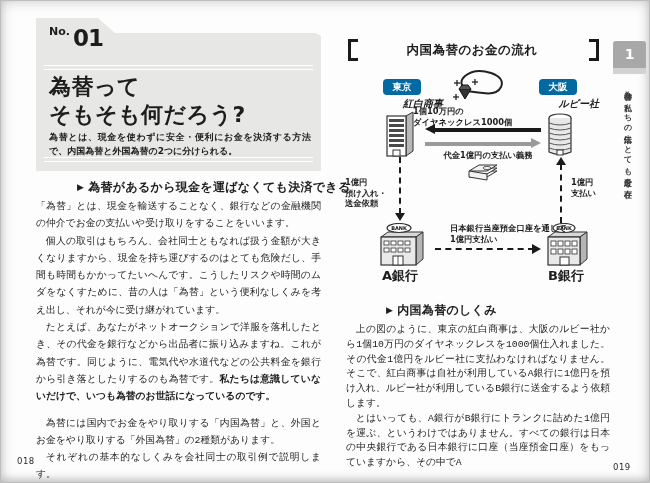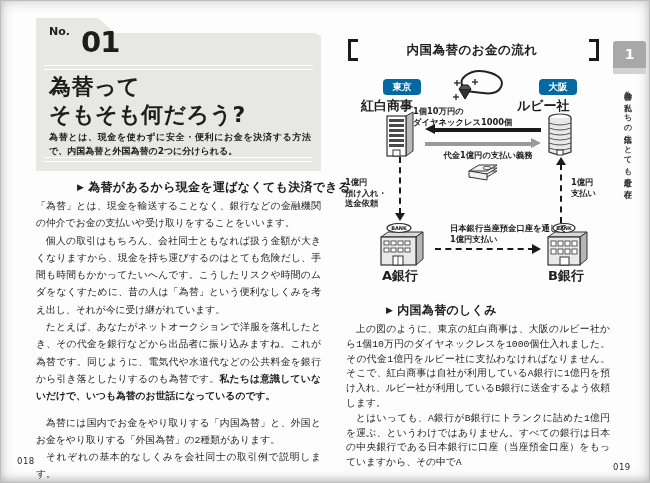--- a/index.html
+++ b/index.html
@@ -11,21 +11,21 @@
     box-shadow: inset 0 0 14px rgba(0,0,0,0.20), inset 0 -3px 6px rgba(0,0,0,0.12);
   }
   
   .header-block {
     position:absolute; left:35px; top:17px; width:285px; height:153px;
     background:#e7e7e6;
     clip-path: polygon(0 0, 62px 0, 79px 15px, 98% 15px, 100% 18px, 100% 100%, 0 100%);
   }
   .no-row { position:absolute; left:13px; top:7px; }
   .no-label { font-size:11px; font-weight:bold; vertical-align:top; }
-  .no-number { font-size:29px; font-weight:900; letter-spacing:-1px; margin-left:11px; }
+  .no-number { font-size:23px; font-weight:900; letter-spacing:-1px; margin-left:3px; }
   .dbl-line { position:absolute; left:8px; right:8px; height:5px;
     border-top:1.5px solid #fff; border-bottom:1.5px solid #fff; }
   .dbl-line.l1 { top:47px; }
   .dbl-line.l2 { top:139px; }
   .hdr-title { position:absolute; left:13px; top:55px; font-size:22px; font-weight:900;
     line-height:28px; white-space:pre-line; letter-spacing:0.5px; }
   .hdr-sub { position:absolute; left:13px; top:113px; width:262px; font-size:9px;
     font-weight:bold; line-height:13.5px; text-align:justify; }
   
   .section-head { position:absolute; font-size:12px; font-weight:bold; letter-spacing:0.3px;margin-left:40px; }
@@ -45,22 +45,22 @@
   .diagram { position:absolute; left:342px; top:30px; width:272px; height:272px; }
   .d-title { position:absolute; left:0; right:14px; top:11px; text-align:center;
     font-size:12.5px; font-weight:900; letter-spacing:0.5px; }
   .d-bracket { position:absolute; width:10px; height:22px; top:8px; }
   .d-bracket.bl { left:5px;  border:3px solid #1a1a1a; border-right:none; }
   .d-bracket.br { left:246px; border:3px solid #1a1a1a; border-left:none; }
   .d-tag { position:absolute; width:38px; height:16px; background:#0369a1; color:#fff;
     border-radius:4px; font-size:9.5px; font-weight:bold; text-align:center; line-height:16px; }
   .d-tag.tokyo { left:40px;  top:48px; }
   .d-tag.osaka { left:196px; top:48px; }
-  .d-company { position:absolute; top:66px; width:82px; text-align:left;
-    font-size:13px; font-weight:bold; }
+  .d-company { position:absolute; top:66px; width:82px; text-align:right;
+    font-size:10px; font-weight:bold;font-style:italic; }
   .d-company.cl { left:18px; }
   .d-company.cr { left:174px; }
   .d-icon { position:absolute; }
   .d-small { position:absolute; font-size:8.3px; font-weight:600; line-height:10.5px;
     white-space:pre-line; }
   .d-goods  { left:70px; top:75px; width:150px; text-align:left; }
   .d-oblig  { left:70px; top:119px; width:150px; text-align:center; }
   .d-deposit{ left:2px;  top:146px; width:54px; }
   .d-pay    { left:228px; top:146px; width:44px; }
   .d-boj    { left:83px; top:192px; width:126px; text-align:left;margin-left:24px; }

